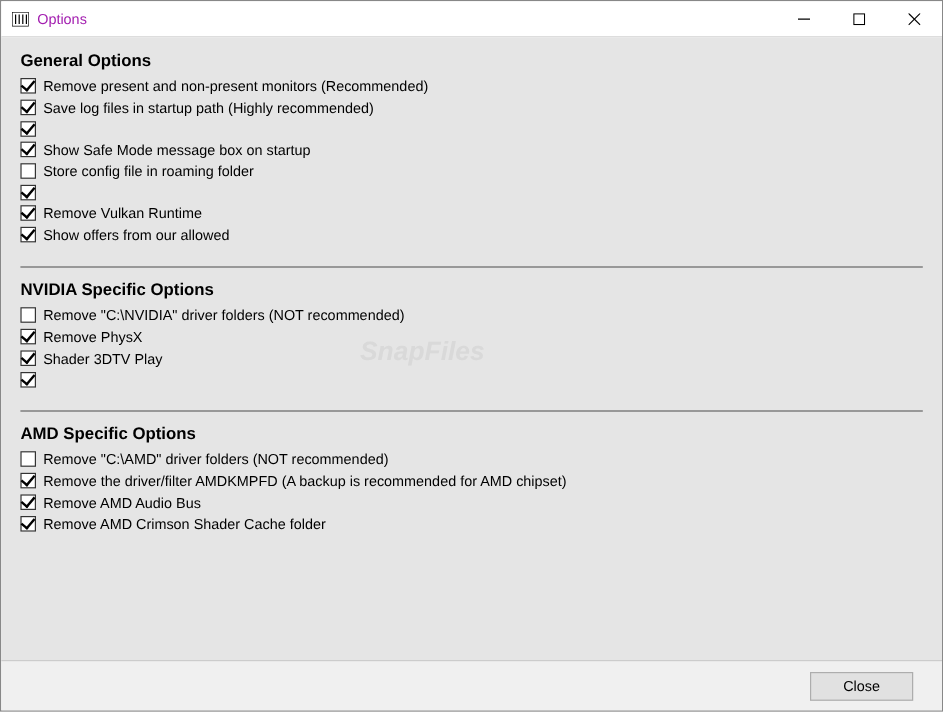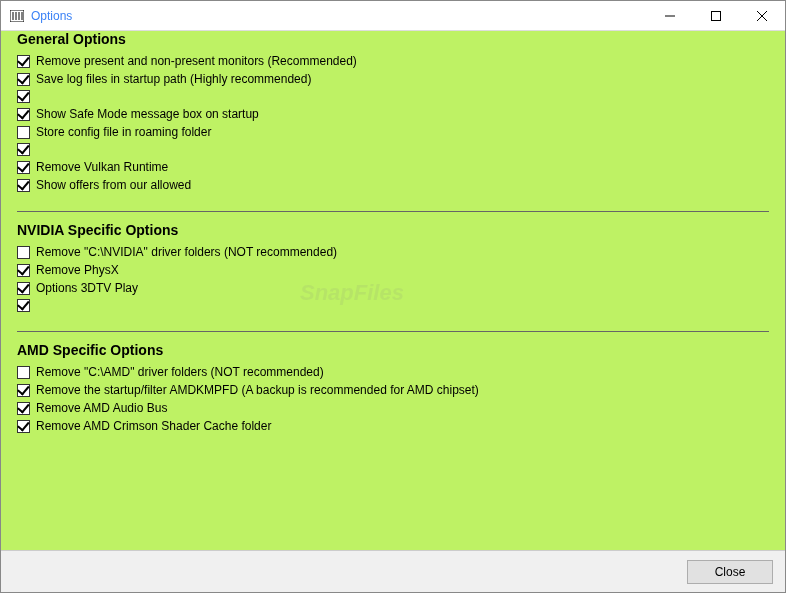--- a/index.html
+++ b/index.html
@@ -28,51 +28,51 @@
       width: 16px;
       height: 16px;
       margin-right: 6px;
       display: flex;
       align-items: center;
       justify-content: center;
     }
     .titlebar-title {
       flex: 1;
       font-size: 12px;
-      color: #3b82f6;
+      color: #a21caf;
     }
     .titlebar-controls {
       display: flex;
       height: 100%;
     }
     .tb-btn {
       width: 46px;
       height: 100%;
       display: flex;
       align-items: center;
       justify-content: center;
       color: #000;
       font-size: 12px;
       cursor: default;
     }
     .content {
-      background: #bef264;
+      background: #e5e5e5;
       height: calc(100% - 30px - 42px);
-      padding: 0 16px 8px 16px;
+      padding: 11px 16px 8px 16px;
       overflow-y: auto;
     }
     .section-title {
       font-weight: bold;
       font-size: 14px;
       color: #000;
       margin-bottom: 6px;
     }
     .option-row {
       display: flex;
-      align-items: center;
+      align-items: flex-start;
       margin: 2px 0;
       padding: 1px 0;
     }
     .chk {
       width: 13px;
       height: 13px;
       border: 1px solid #333;
       background: #fff;
       margin-right: 6px;
       display: flex;
@@ -108,21 +108,21 @@
       font-style: italic;
       pointer-events: none;
     }
     .footer {
       height: 42px;
       background: #f0f0f0;
       border-top: 1px solid #ccc;
       display: flex;
       align-items: center;
       justify-content: flex-end;
-      padding-right: 12px;
+      padding-right: 24px;
     }
     .close-btn {
       min-width: 86px;
       height: 24px;
       background: #e1e1e1;
       border: 1px solid #adadad;
       font-size: 12px;
       display: flex;
       align-items: center;
       justify-content: center;
@@ -188,29 +188,29 @@
         <div class="chk checked"></div>
         <span class="opt-label">Show offers from our allowed</span>
       </div><div class="divider"></div><div class="section-title">NVIDIA Specific Options</div><div class="option-row">
         <div class="chk"></div>
         <span class="opt-label">Remove "C:\NVIDIA" driver folders (NOT recommended)</span>
       </div><div class="option-row">
         <div class="chk checked"></div>
         <span class="opt-label">Remove PhysX</span>
       </div><div class="option-row">
         <div class="chk checked"></div>
-        <span class="opt-label">Options 3DTV Play</span>
+        <span class="opt-label">Shader 3DTV Play</span>
       </div><div class="option-row">
         <div class="chk checked"></div>
       </div><div class="divider"></div><div class="section-title">AMD Specific Options</div><div class="option-row">
         <div class="chk"></div>
         <span class="opt-label">Remove "C:\AMD" driver folders (NOT recommended)</span>
       </div><div class="option-row">
         <div class="chk checked"></div>
-        <span class="opt-label">Remove the startup/filter AMDKMPFD (A backup is recommended for AMD chipset)</span>
+        <span class="opt-label">Remove the driver/filter AMDKMPFD (A backup is recommended for AMD chipset)</span>
       </div><div class="option-row">
         <div class="chk checked"></div>
         <span class="opt-label">Remove AMD Audio Bus</span>
       </div><div class="option-row">
         <div class="chk checked"></div>
         <span class="opt-label">Remove AMD Crimson Shader Cache folder</span>
       </div></div>
   <div class="watermark">SnapFiles</div>
 </div>
 

